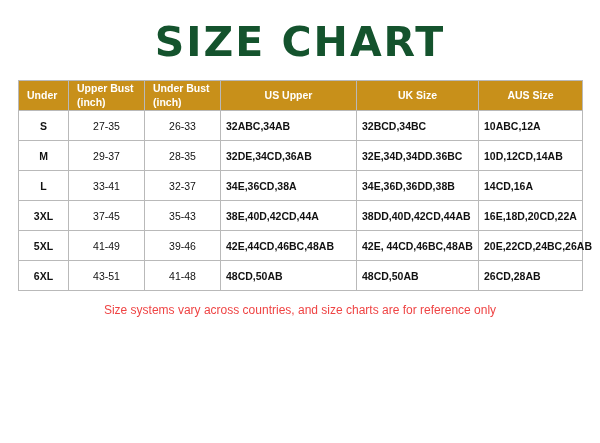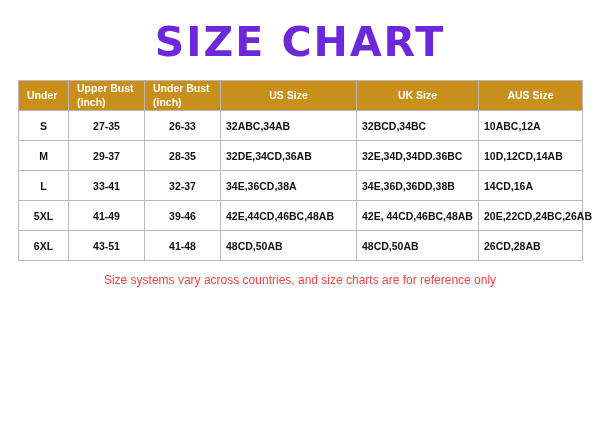--- a/index.html
+++ b/index.html
@@ -15,21 +15,21 @@
     overflow: hidden;
   }
   .page {
     width: 600px;
     height: 443px;
     position: relative;
     box-sizing: border-box;
   }
   .title {
     text-align: center;
-    color: #6d28d9;
+    color: #14532d;
     font-size: 41px;
     font-weight: bold;
     letter-spacing: 2px;
     margin: 18px 0 14px 0;
     font-family: "DejaVu Sans", sans-serif;
   }
   .table-wrap {
     margin: 0 18px;
   }
   table.size-chart {
@@ -62,21 +62,21 @@
   tbody td {
     background: #ffffff;
   }
   td.c-size {
     text-align: center;
     font-weight: bold;
     color: #111111;
   }
   td.c-num {
     text-align: center;
-    font-weight: bold;
+    font-weight: normal;
     color: #111111;
   }
   td.c-txt {
     text-align: left;
     padding-left: 8px;
     font-weight: bold;
     color: #111111;
   }
   .footnote {
     text-align: center;
@@ -106,21 +106,21 @@
         <col class="w-db">
         <col class="w-us">
         <col class="w-uk">
         <col class="w-aus">
       </colgroup>
       <thead>
         <tr>
           <th class="left-head">Under</th>
           <th class="left-head">Upper Bust (inch)</th>
           <th class="left-head">Under Bust (inch)</th>
-          <th>US Size</th>
+          <th>US Upper</th>
           <th>UK Size</th>
           <th>AUS Size</th>
         </tr>
       </thead>
       <tbody>
         <tr>
           <td class="c-size">S</td>
           <td class="c-num">27-35</td>
           <td class="c-num">26-33</td>
           <td class="c-txt">32ABC,34AB</td>
@@ -137,20 +137,28 @@
         </tr>
         <tr>
           <td class="c-size">L</td>
           <td class="c-num">33-41</td>
           <td class="c-num">32-37</td>
           <td class="c-txt">34E,36CD,38A</td>
           <td class="c-txt">34E,36D,36DD,38B</td>
           <td class="c-txt">14CD,16A</td>
         </tr>
         <tr>
+          <td class="c-size">3XL</td>
+          <td class="c-num">37-45</td>
+          <td class="c-num">35-43</td>
+          <td class="c-txt">38E,40D,42CD,44A</td>
+          <td class="c-txt">38DD,40D,42CD,44AB</td>
+          <td class="c-txt">16E,18D,20CD,22A</td>
+        </tr>
+        <tr>
           <td class="c-size">5XL</td>
           <td class="c-num">41-49</td>
           <td class="c-num">39-46</td>
           <td class="c-txt">42E,44CD,46BC,48AB</td>
           <td class="c-txt">42E,  44CD,46BC,48AB</td>
           <td class="c-txt">20E,22CD,24BC,26AB</td>
         </tr>
         <tr>
           <td class="c-size">6XL</td>
           <td class="c-num">43-51</td>

